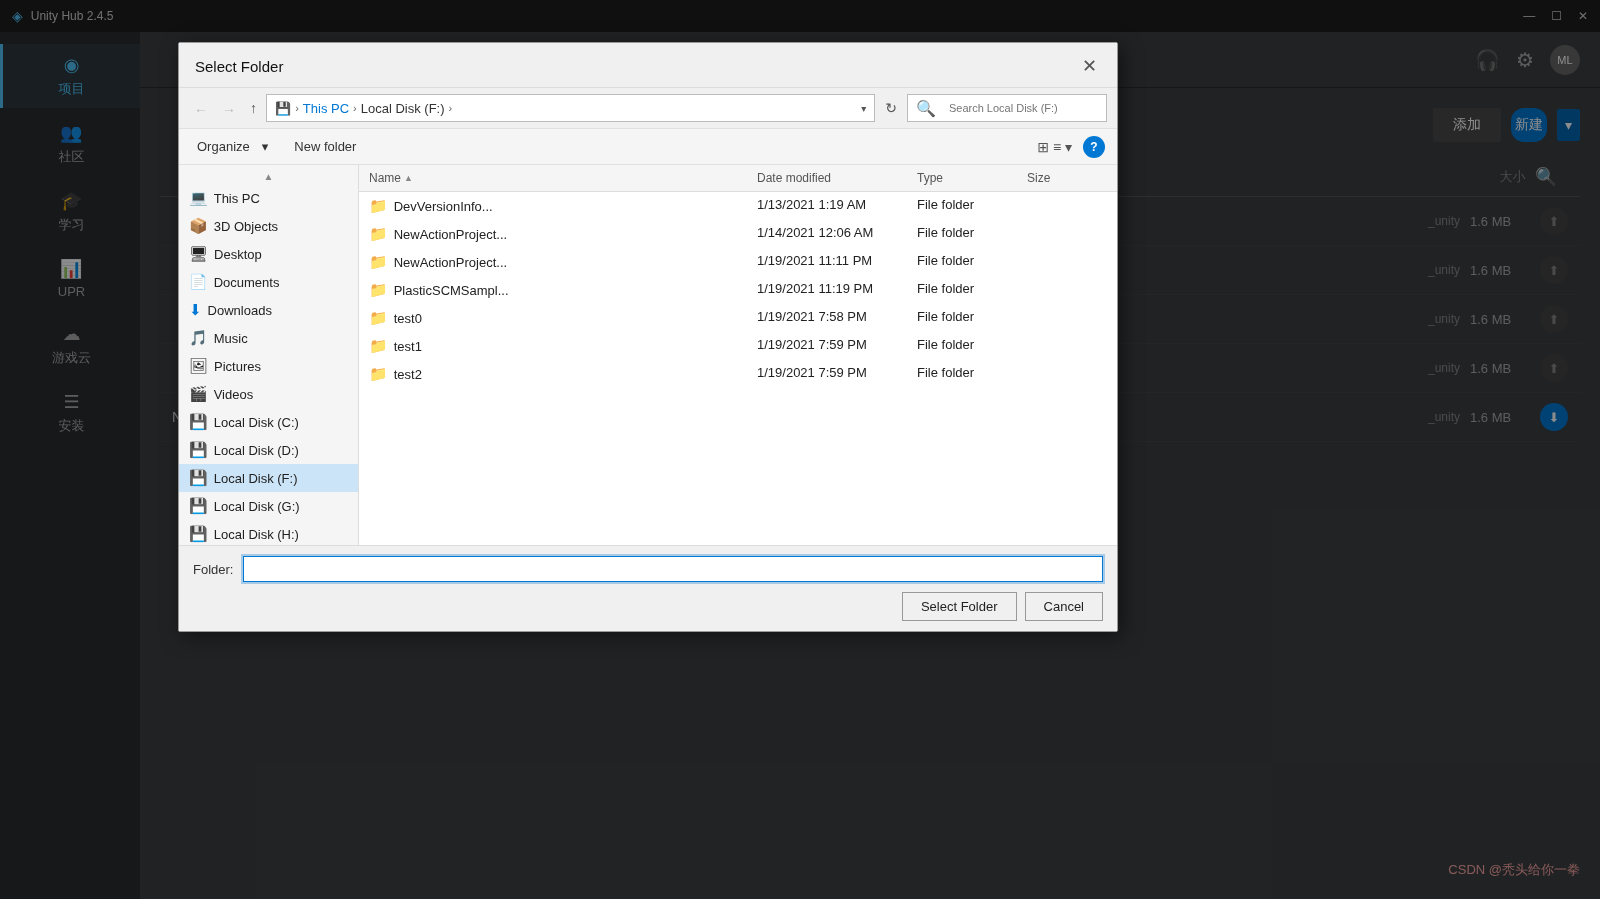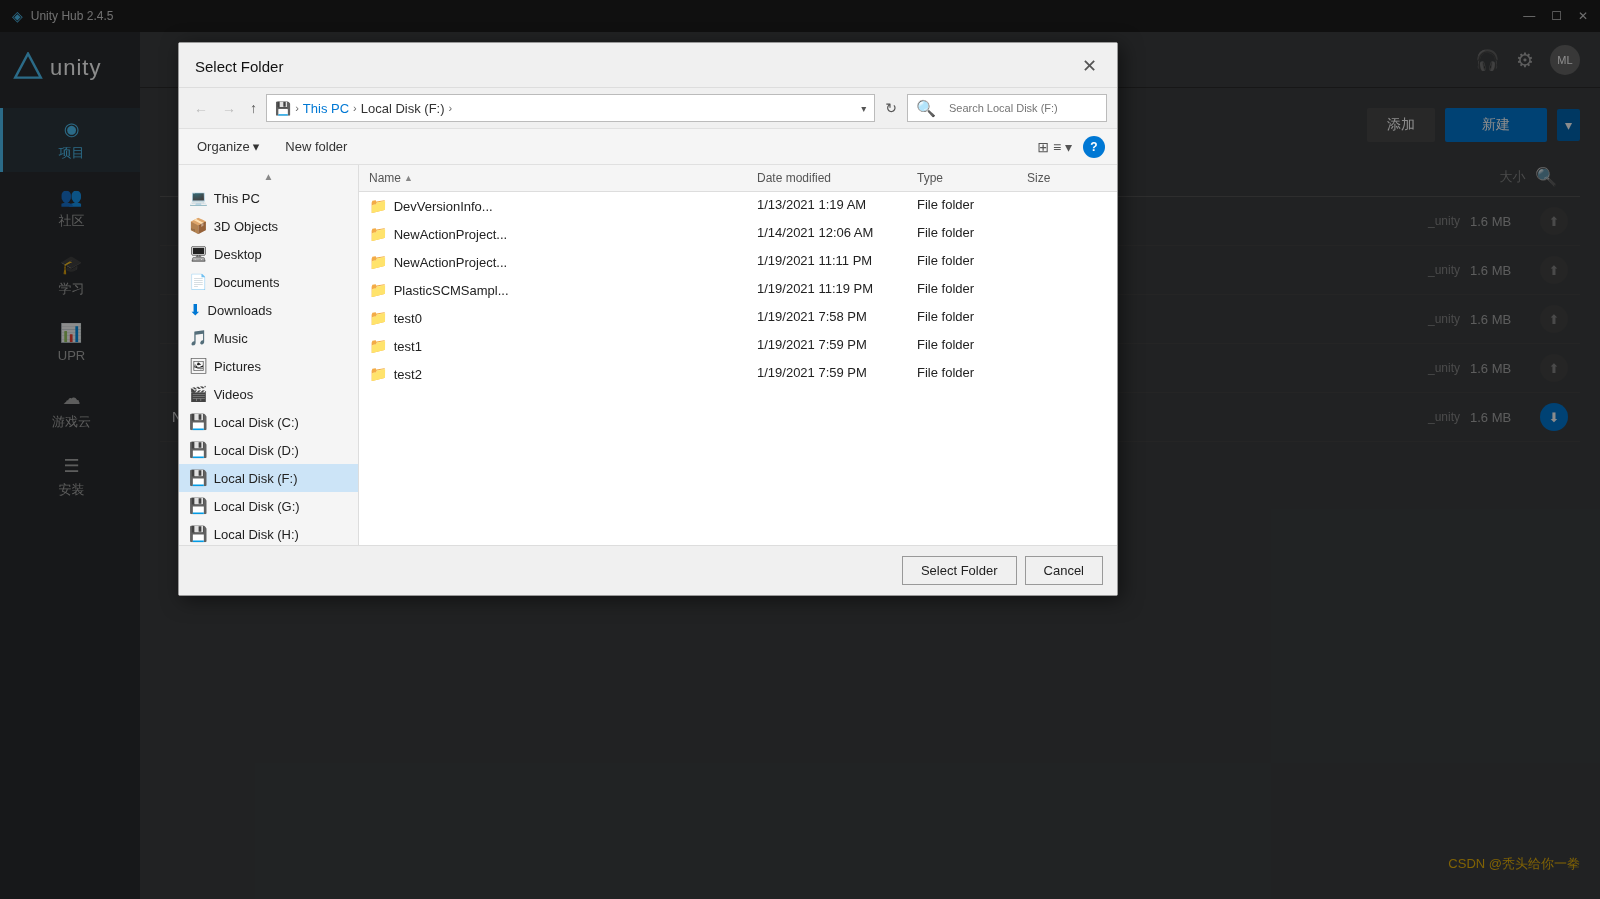--- a/index.html
+++ b/index.html
@@ -153,24 +153,24 @@
       border: none;
       padding: 8px 20px;
       font-size: 14px;
       cursor: pointer;
       border-radius: 2px;
     }
     .btn-new {
       background: #0078d4;
       color: white;
       border: none;
-      padding: 8px 37px;
+      padding: 8px 4px;
       font-size: 14px;
       cursor: pointer;
-      border-radius: 2px;
+      border-radius: 13px;
     }
     .btn-new-arrow {
       background: #0066b3;
       color: white;
       border: none;
       padding: 8px 8px;
       font-size: 14px;
       cursor: pointer;
       border-radius: 2px;
     }
@@ -358,21 +358,21 @@
       border-bottom: 1px solid #e0e0e0;
     }
     .toolbar-left {
       display: flex;
       align-items: center;
       gap: 12px;
     }
     .organize-btn {
       display: flex;
       align-items: center;
-      gap: 3px;
+      gap: 12px;
       background: none;
       border: none;
       cursor: pointer;
       font-size: 13px;
       color: #333;
       padding: 4px 6px;
     }
     .new-folder-btn {
       background: none;
       border: none;
@@ -539,23 +539,23 @@
       background: #f0f0f0;
       border: 1px solid #999;
       padding: 6px 18px;
       font-size: 13px;
       cursor: pointer;
       color: #222;
     }
 
     .watermark {
       position: absolute;
-      bottom: 26px;
+      bottom: 20px;
       right: 20px;
-      color: #eab308;
+      color: #fca5a5;
       font-size: 13px;
       z-index: 0;
     }
   </style>
 </head>
 <body>
 
 <div class="title-bar">
   <div class="title-bar-left">
     <span style="color:#4fc3f7;font-size:14px;">◈</span>
@@ -564,26 +564,20 @@
   <div class="title-bar-controls">
     <button class="title-bar-btn">—</button>
     <button class="title-bar-btn">☐</button>
     <button class="title-bar-btn">✕</button>
   </div>
 </div>
 
 <div class="app-layout">
 
   <div class="sidebar">
-    <div class="sidebar-logo">
-      <svg class="logo-icon" viewBox="0 0 40 40">
-        <polygon points="20,2 36,32 4,32" fill="none" stroke="#4fc3f7" stroke-width="3"></polygon>
-      </svg>
-      <span class="logo-text">unity</span>
-    </div>
     <div class="sidebar-item active">
       <span class="sidebar-icon">◉</span>
       <span>项目</span>
     </div>
     <div class="sidebar-item">
       <span class="sidebar-icon">👥</span>
       <span>社区</span>
     </div>
     <div class="sidebar-item">
       <span class="sidebar-icon">🎓</span>
@@ -843,18 +837,22 @@
           <span class="file-name-text">test2</span>
         </div>
         <span>1/19/2021 7:59 PM</span>
         <span>File folder</span>
         <span></span>
       </div>
     </div>
   </div>
 
   <div class="dialog-footer">
+    <div class="folder-input-row">
+      <label class="folder-label">Folder:</label>
+      <input class="folder-input" type="text" value="" style="">
+    </div>
     <div class="dialog-actions">
       <button class="btn-select-folder">Select Folder</button>
       <button class="btn-cancel">Cancel</button>
     </div>
   </div>
 </div>
 
 </body></html>

